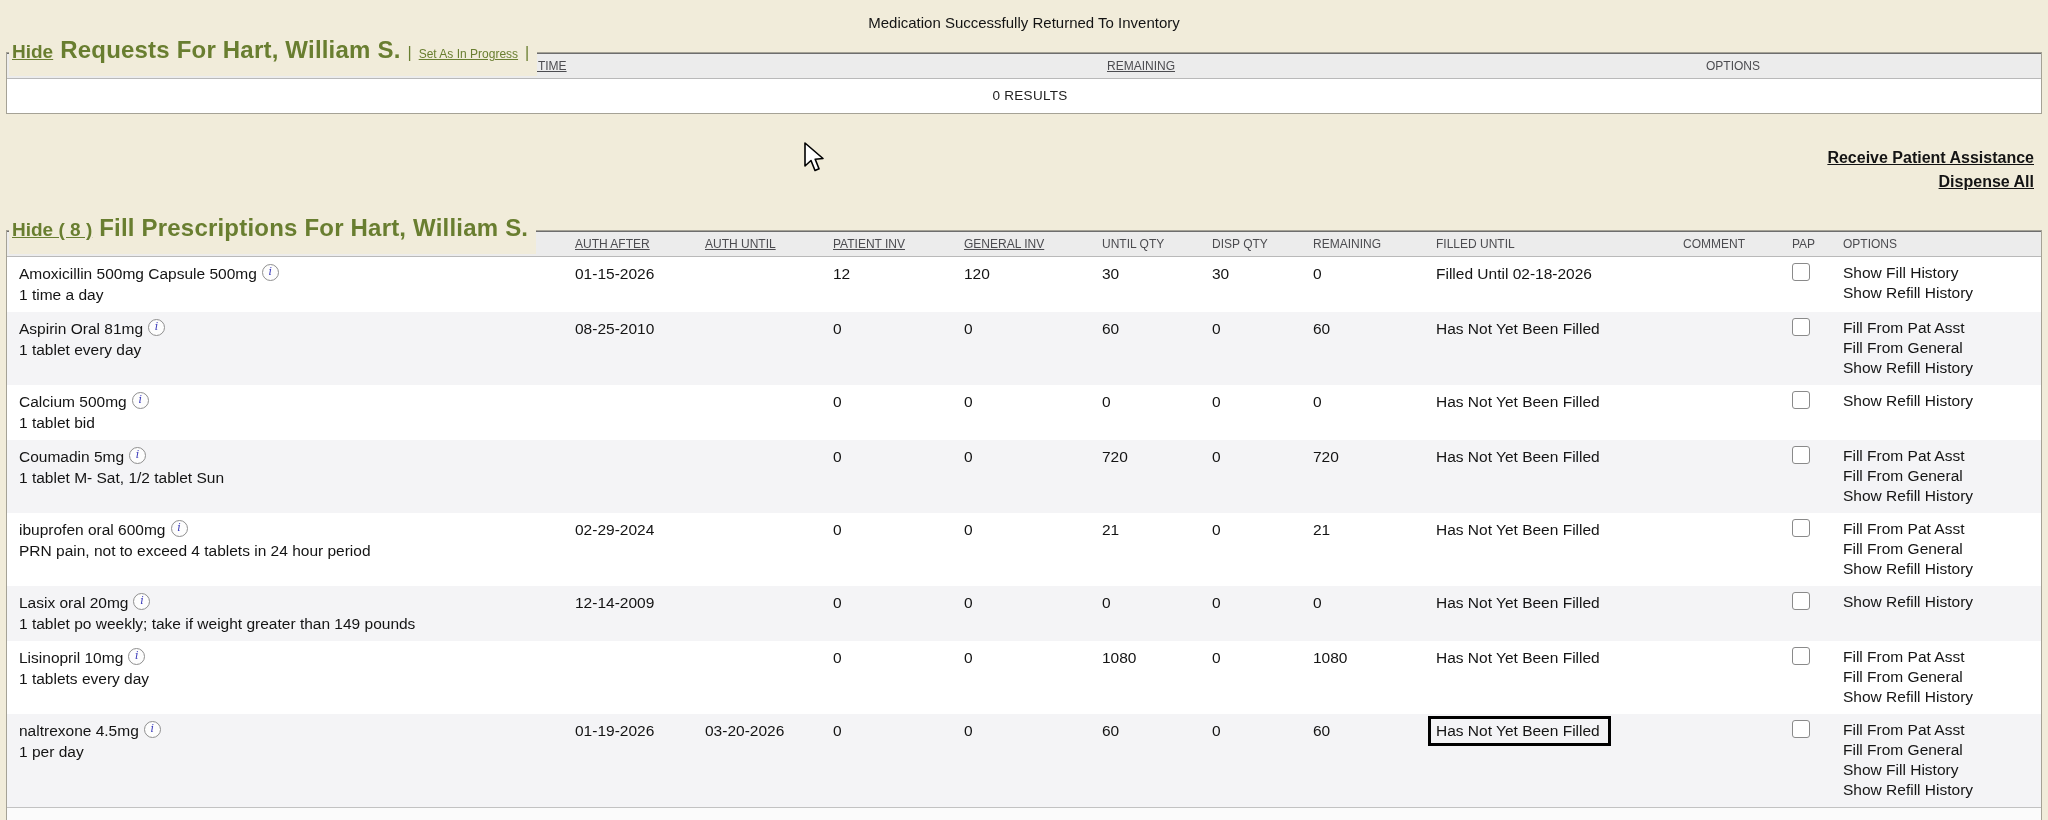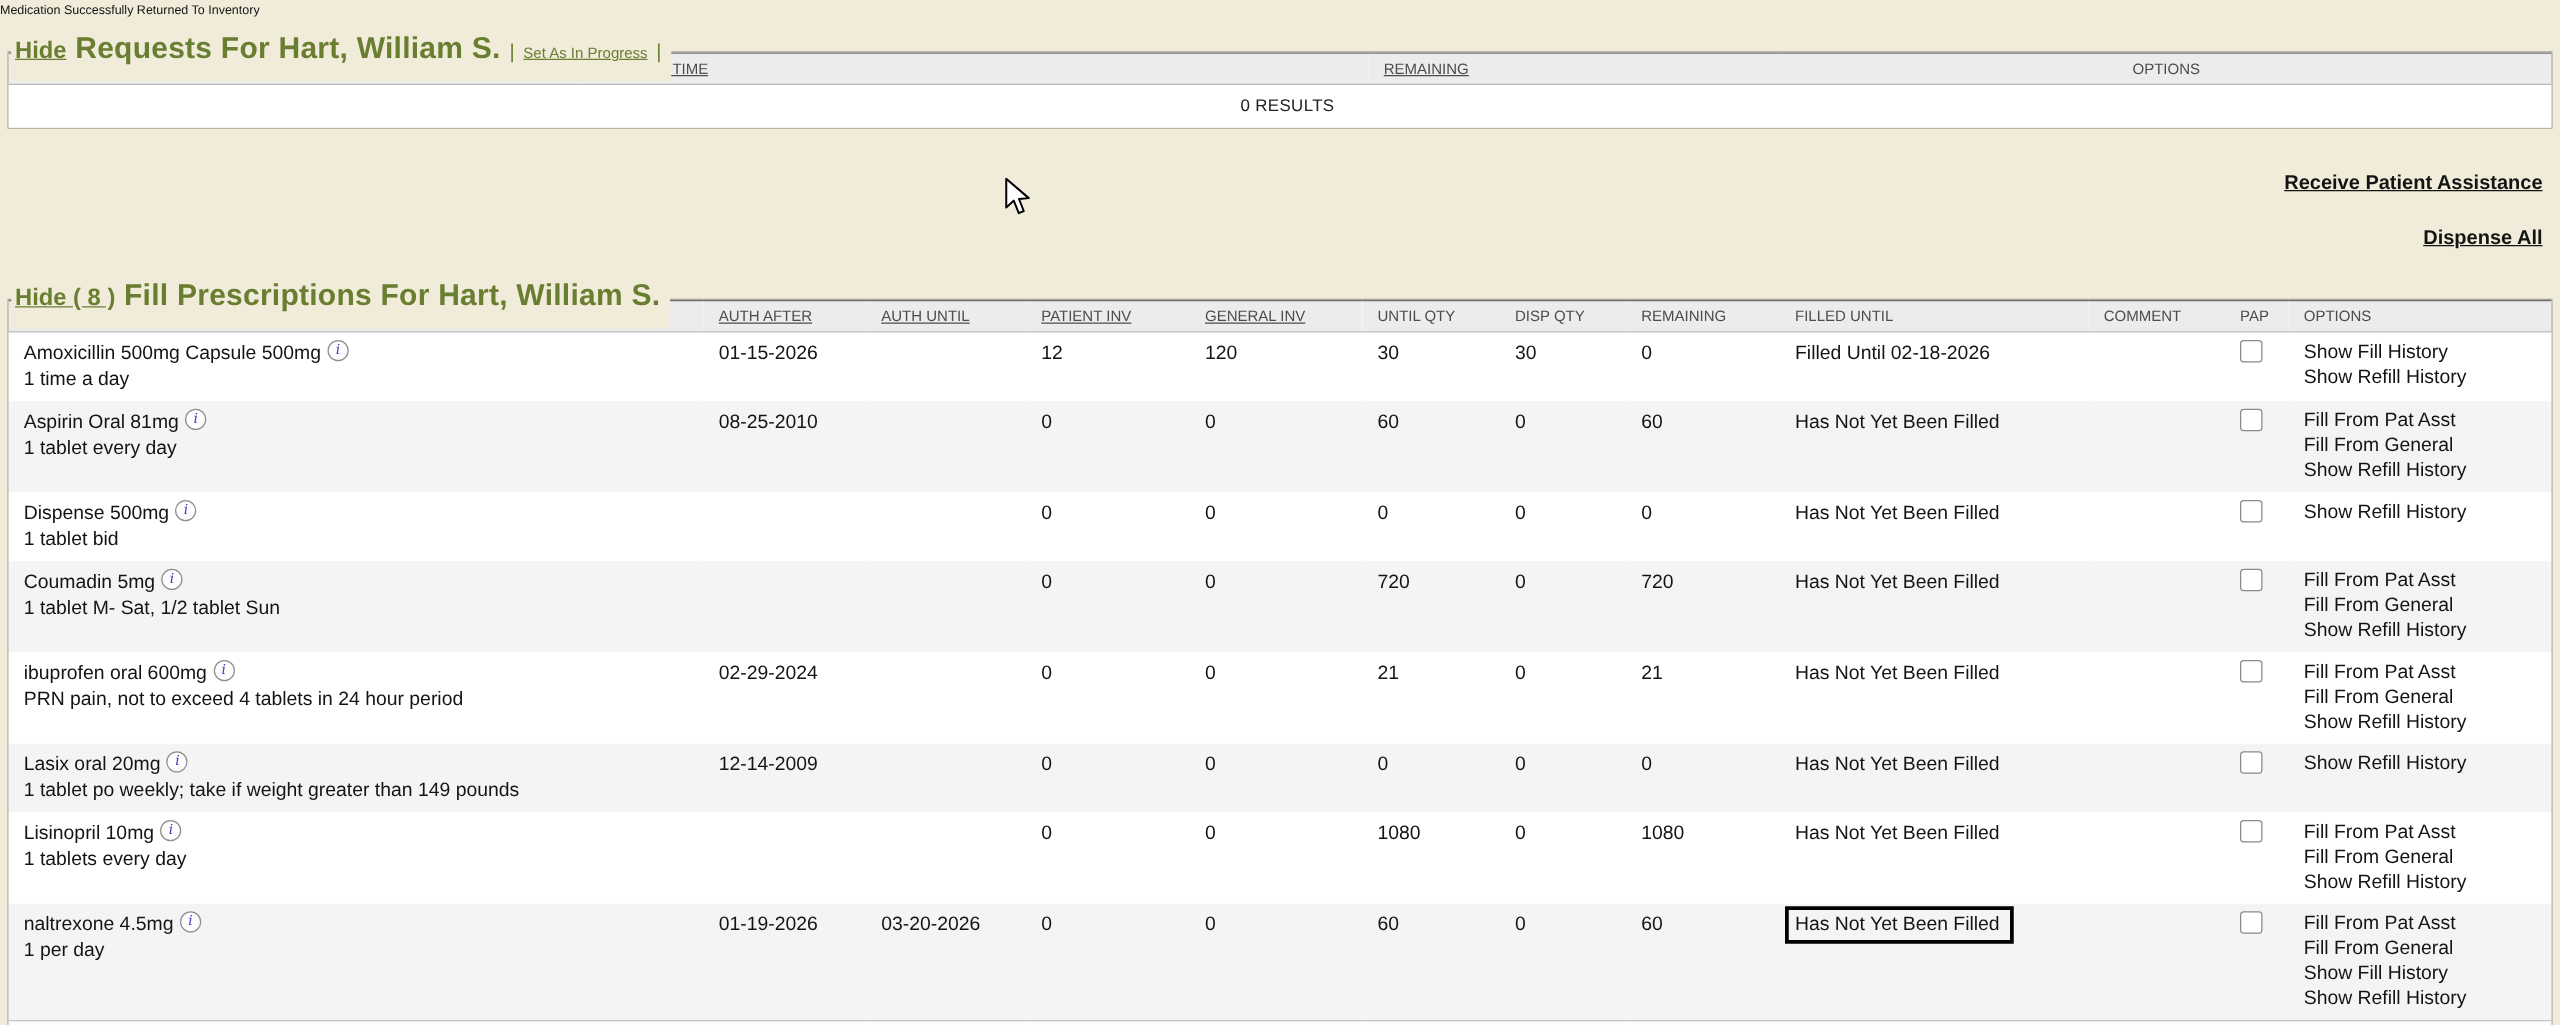--- a/index.html
+++ b/index.html
@@ -7,21 +7,21 @@
     --page-bg:#f1ecda;
     --row-alt:#f4f4f6;
     --head-bg:#ececec;
   }
   html,body{margin:0;padding:0;}
   body{
     width:2048px;height:820px;position:relative;overflow:hidden;
     background:var(--page-bg);
     font-family:"Liberation Sans", sans-serif;color:#141414;
   }
-  .banner{ font-size:10px;padding-top:3px;height:21px; }
+  .banner{ text-align:center;font-size:15px;padding-top:14px;height:21px; }
 
   .fieldset{ position:relative;border:1px solid #a5a296;margin:0 6px;background:var(--page-bg); }
   .fs1{ margin-top:17px; }
   .fs2{ margin-top:36px; }
   .legend{
     position:absolute;top:-17px;left:2px;background:var(--page-bg);
     padding:0 8px 12px 3px;white-space:nowrap;display:flex;align-items:baseline;gap:7px;
   }
   .hide-link{ color:var(--green);font-weight:bold;font-size:19px;text-decoration:underline;cursor:pointer; }
   .fs-title{ color:var(--green);font-weight:bold;font-size:24px;letter-spacing:.2px; }
@@ -38,21 +38,21 @@
   thead th.sortable span{ text-decoration:underline;cursor:pointer; }
   thead th.center{ text-align:center;padding-left:0; }
 
   .empty-row td{
     background:#fff;text-align:center;font-size:13.5px;color:#222;
     padding:6px 0 7px 12px;letter-spacing:.3px;
   }
 
   .links{ text-align:right;margin:32px 14px 0 0; }
   .links .pagelink{ display:block;color:#141414;font-weight:bold;font-size:16px;
-    text-decoration:underline;line-height:24px;cursor:pointer;margin-top:20px; }
+    text-decoration:underline;line-height:24px;cursor:pointer; }
 
   tbody td{ vertical-align:top;padding:6px 0 7px 12px;font-size:15.5px;line-height:21px;background:transparent; }
   tr.odd{ background:#ffffff; }
   tr.even{ background:var(--row-alt); }
   .sig{ }
   .info-icon{
     display:inline-block;width:15px;height:15px;line-height:14px;
     border:1px solid #8f8f8f;border-radius:50%;text-align:center;
     color:#3d3dbb;font-style:italic;font-family:"DejaVu Serif", serif;
     font-size:11px;vertical-align:4px;margin-left:5px;background:#fdfdfd;cursor:pointer;
@@ -186,21 +186,21 @@
           <td></td>
           <td><span class="checkbox"></span></td>
           <td>
             <div class="opt">Fill From Pat Asst</div>
             <div class="opt">Fill From General</div>
             <div class="opt">Show Refill History</div>
           </td>
         </tr>
         <tr class="odd">
           <td>
-            <div><span>Dispense 500mg</span><span class="info-icon">i</span></div>
+            <div><span>Calcium 500mg</span><span class="info-icon">i</span></div>
             <div class="sig">1 tablet bid</div>
           </td>
           <td></td>
           <td></td>
           <td>0</td>
           <td>0</td>
           <td>0</td>
           <td>0</td>
           <td>0</td>
           <td><span>Has Not Yet Been Filled</span></td>

